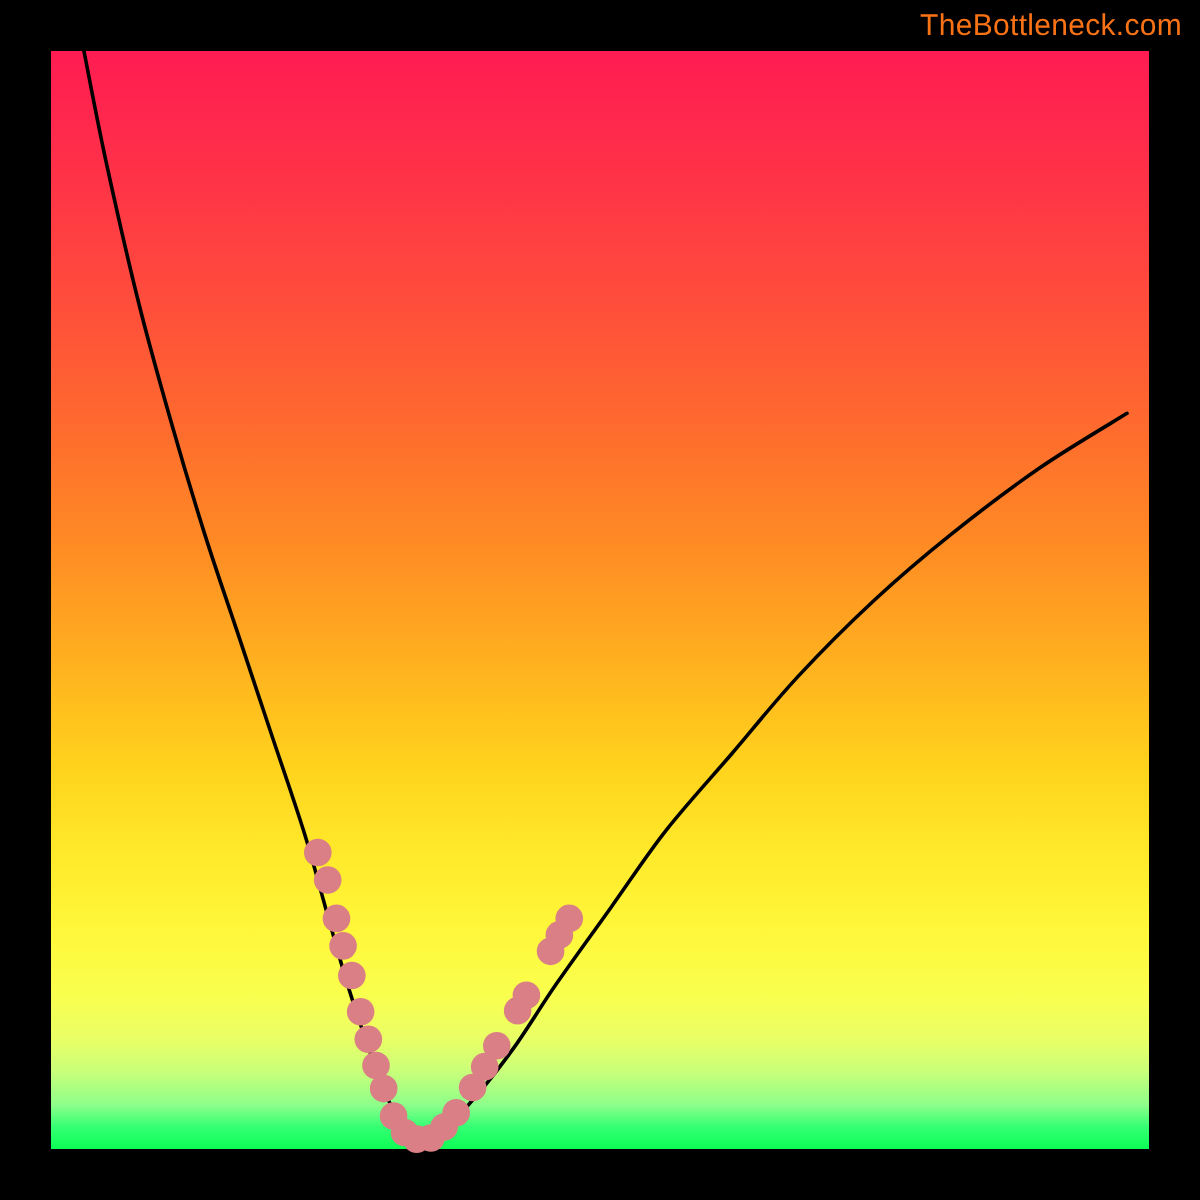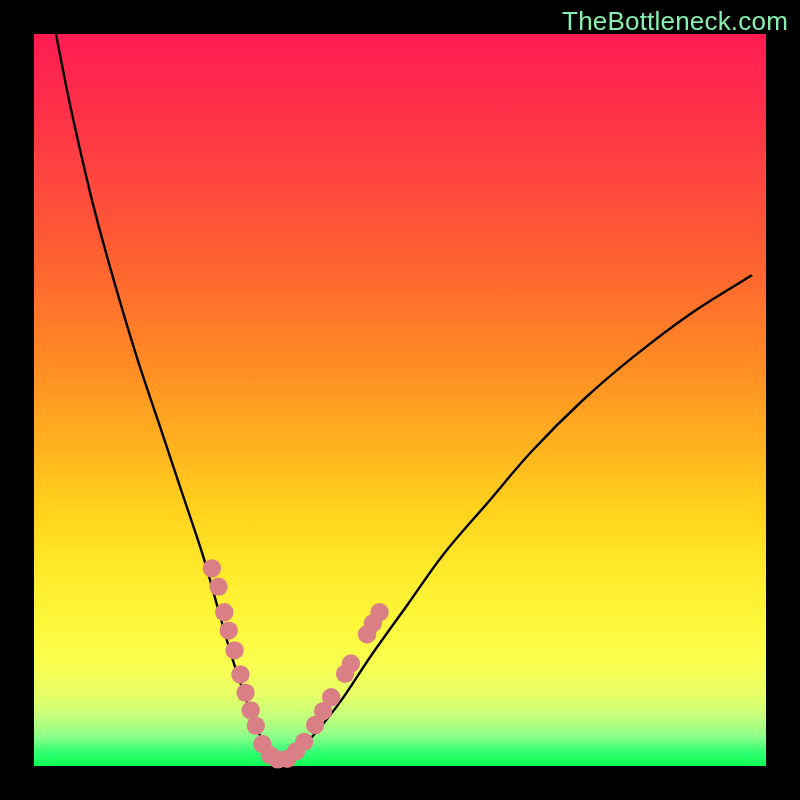--- a/index.html
+++ b/index.html
@@ -40,22 +40,22 @@
       #c8ff7a 93%,
       #8dff8a 96%,
       #34ff74 98%,
       #0cff54 100%
     );
   }
   .watermark {
     position: absolute;
     top: 6px;
     right: 12px;
-    color: #86efac;
-    font-size: 26px;
+    color: #f97316;
+    font-size: 20px;
     font-weight: 400;
     letter-spacing: 0.2px;
     user-select: none;
   }
   svg.curve {
     position: absolute;
     left: 0;
     top: 0;
     width: 732px;
     height: 732px;

